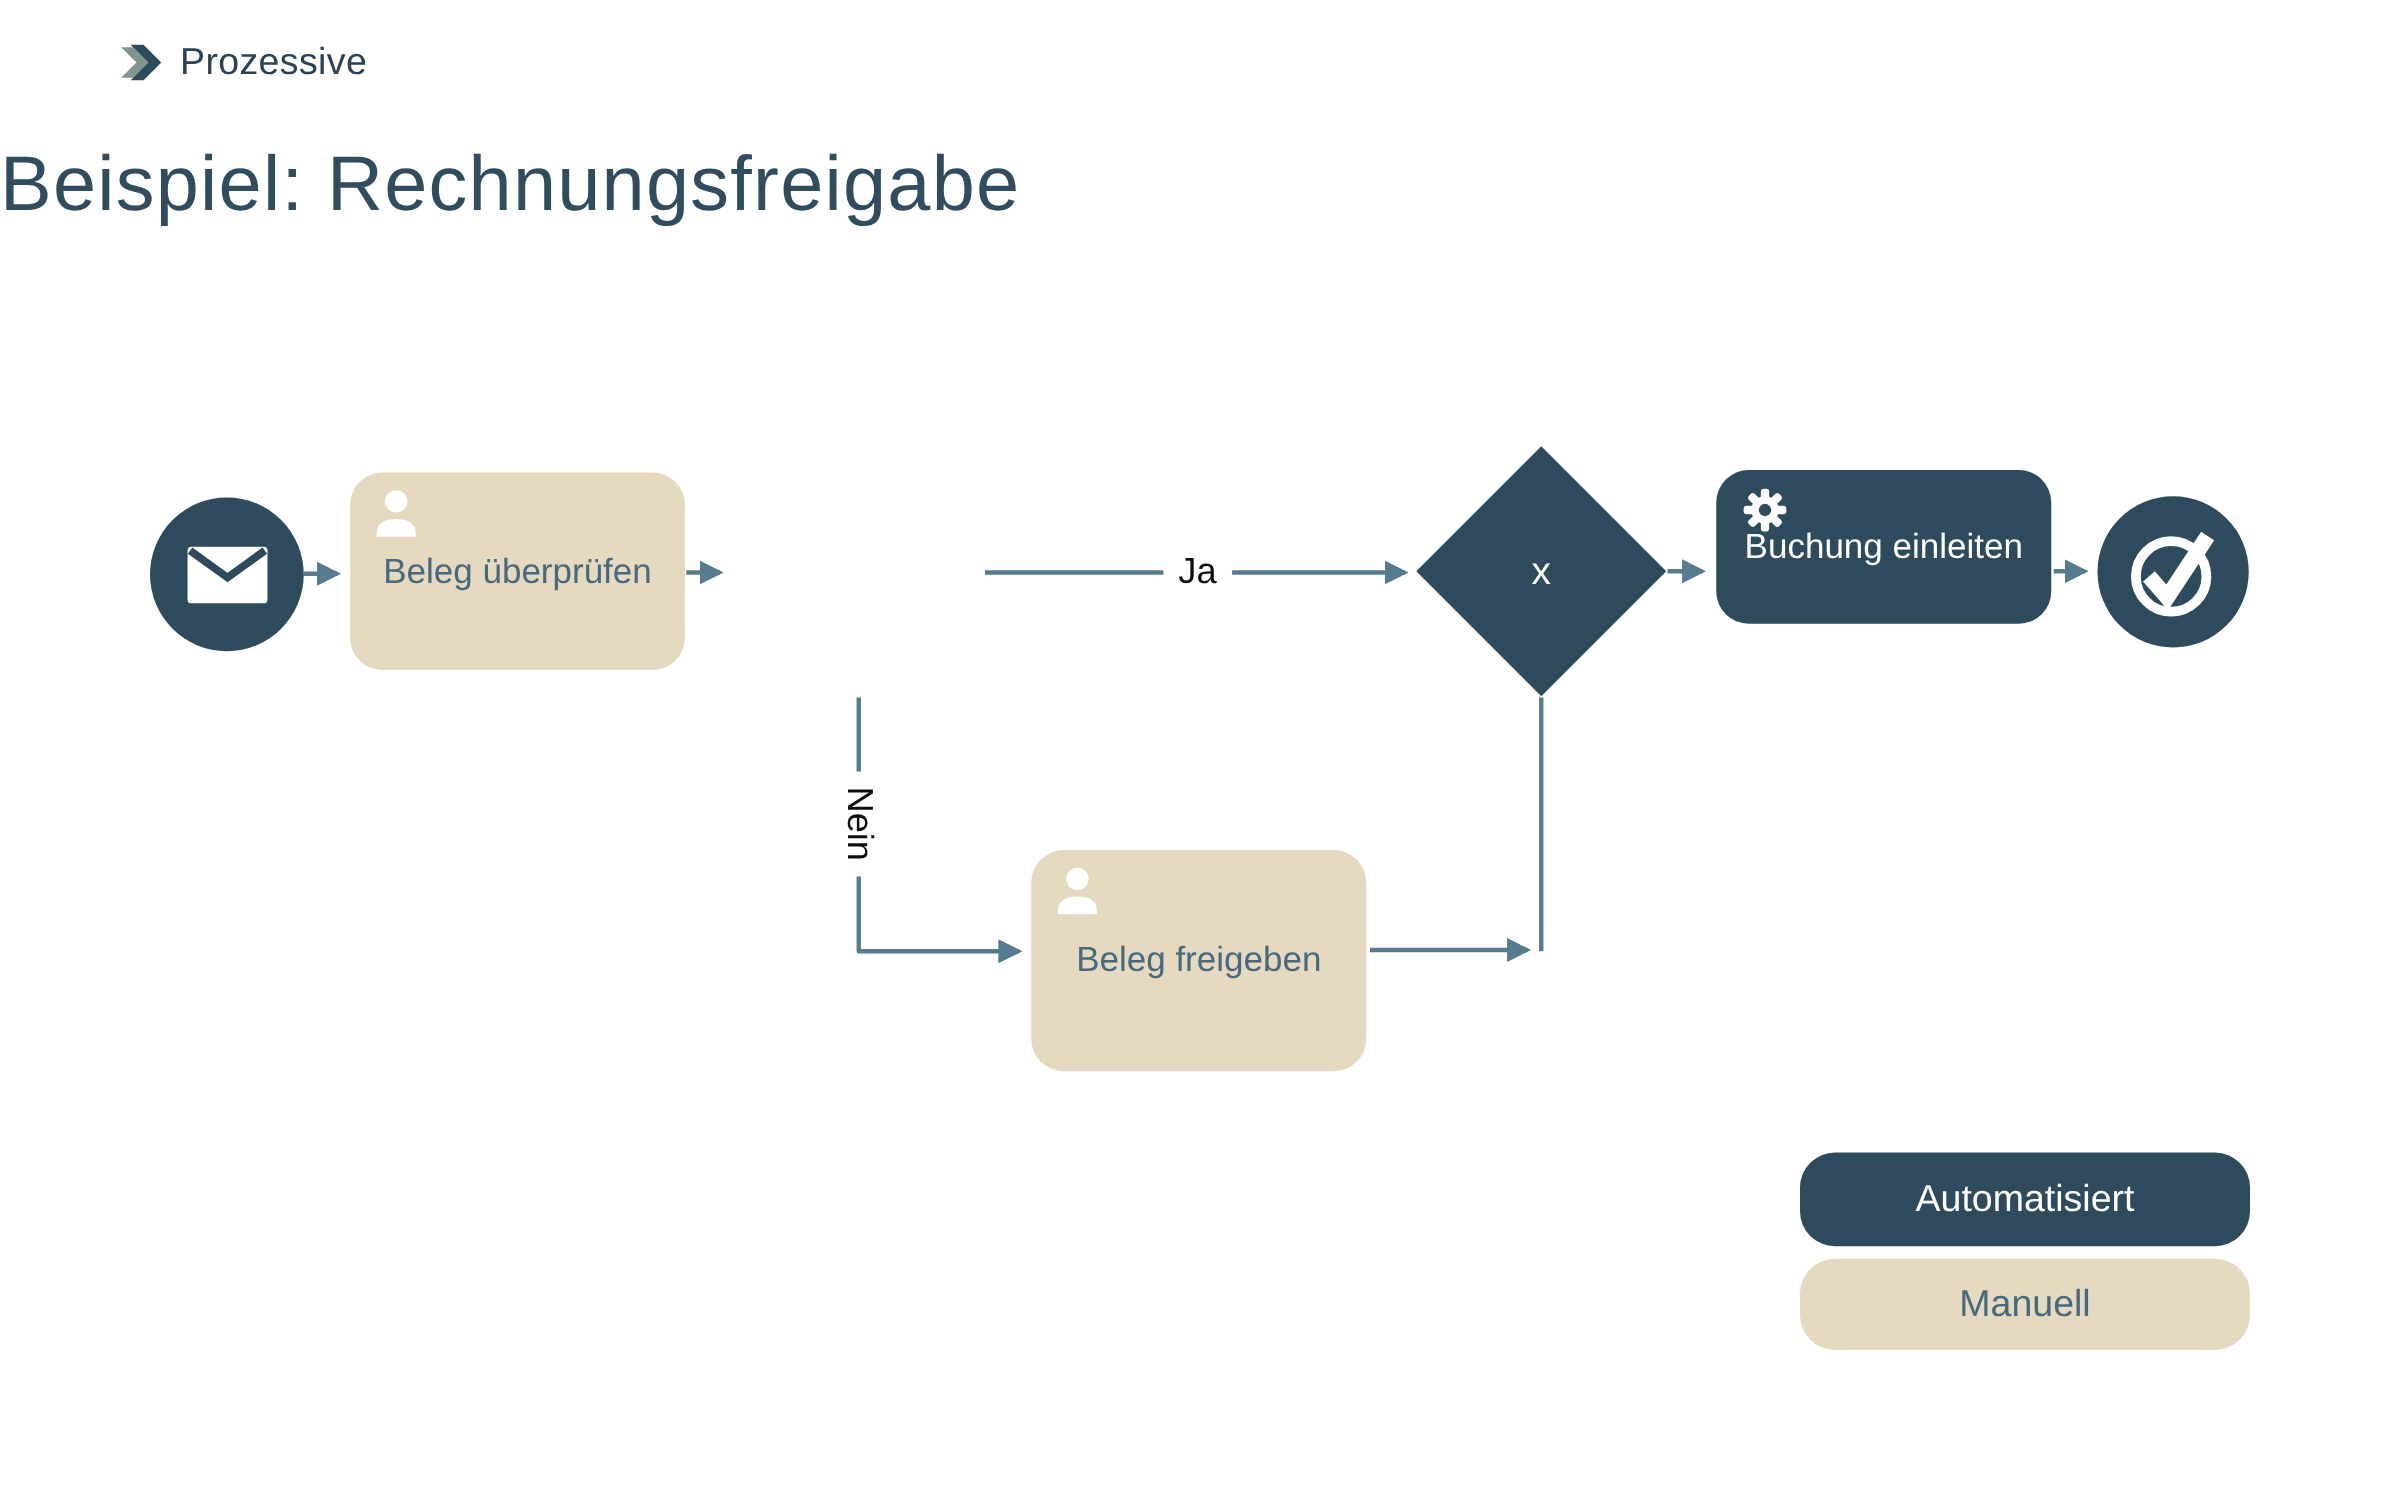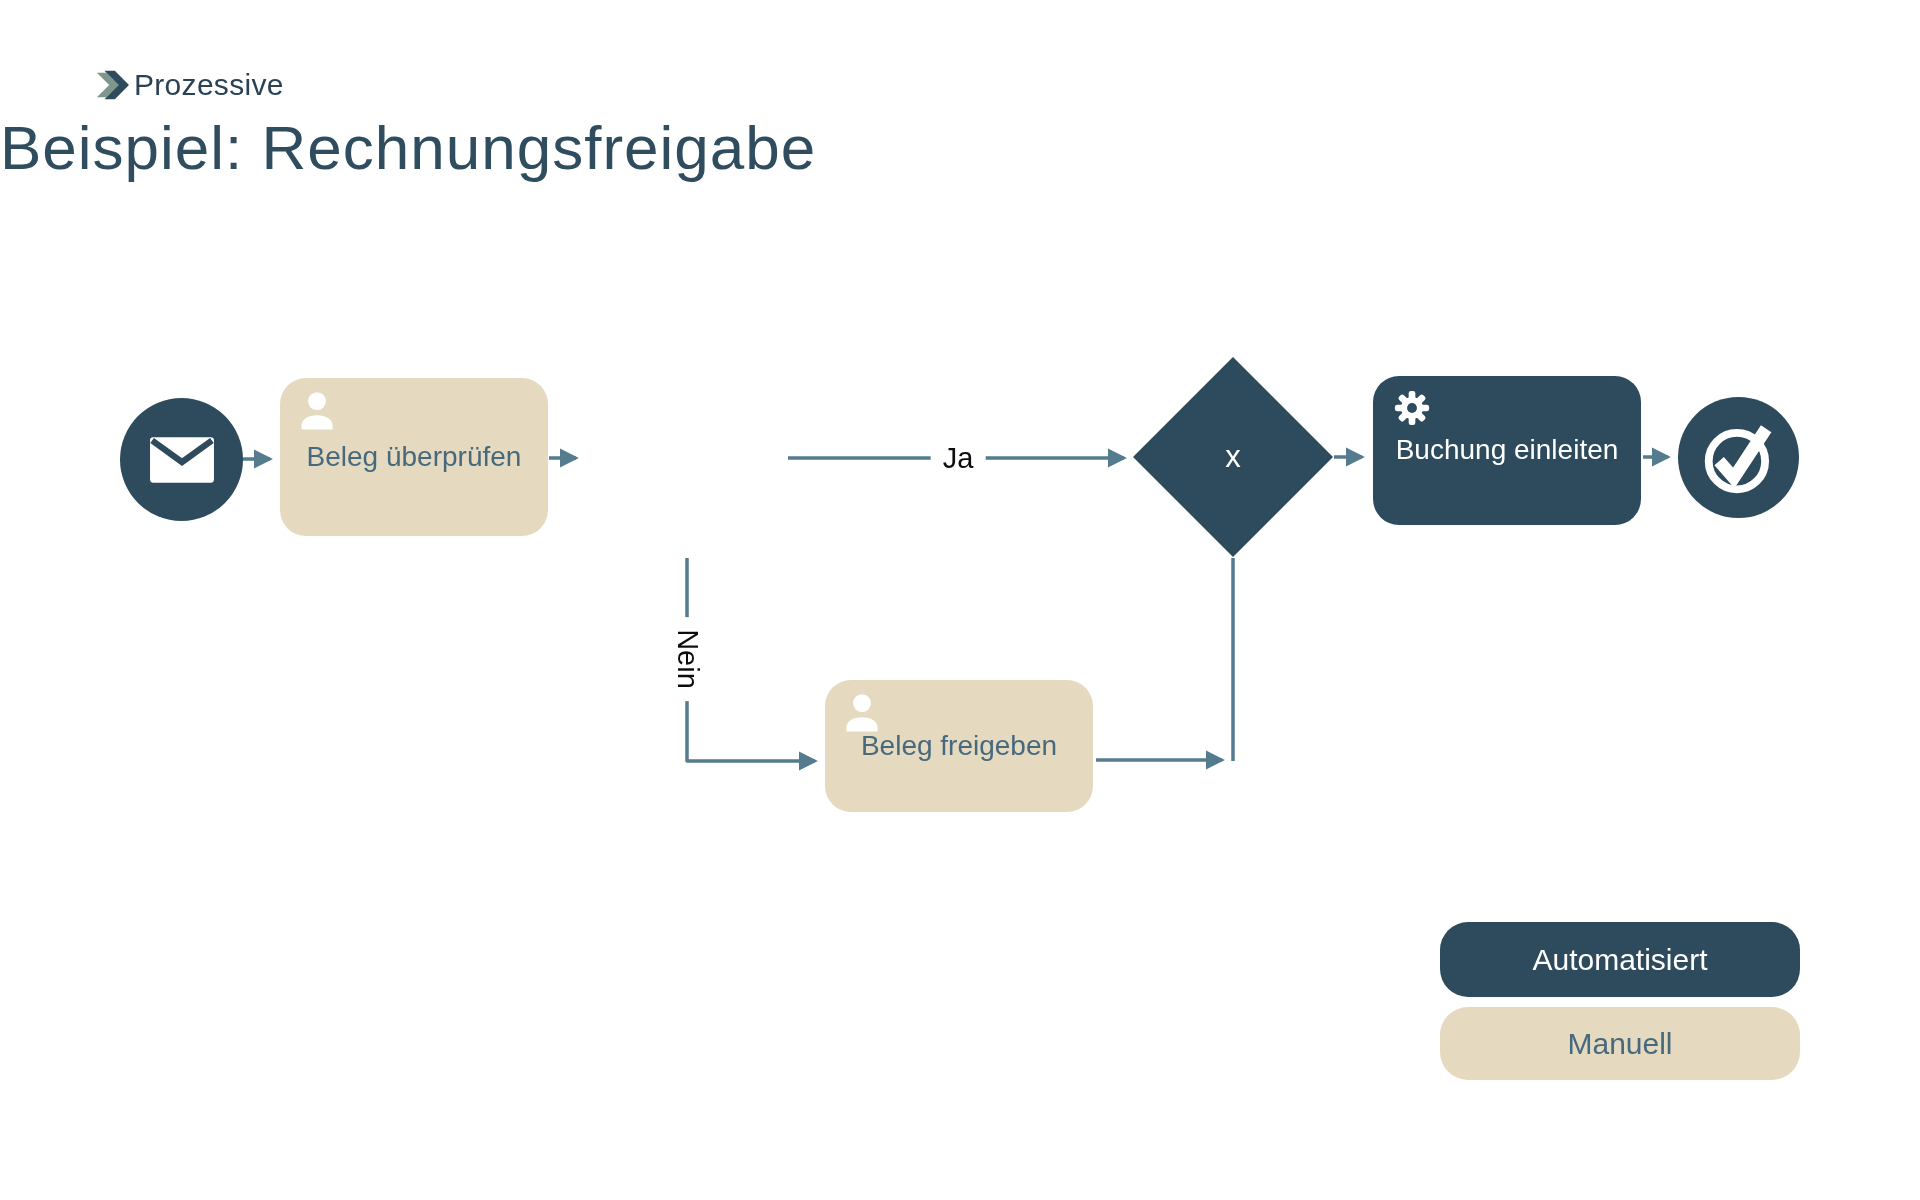--- a/index.html
+++ b/index.html
@@ -2,21 +2,21 @@
 <html><head>
 <meta charset="utf-8">
 <style>
   html,body { margin:0; padding:0; background:#ffffff; }
   .canvas {
     position:relative; width:1920px; height:1200px; background:#ffffff;
     font-family:"Liberation Sans", sans-serif; overflow:hidden;
   }
 
   
-  .logo { position:absolute; left:95px; top:33px; display:flex; align-items:center; gap:5px;margin-top:35px; }
+  .logo { position:absolute; left:95px; top:33px; display:flex; align-items:center; gap:15px; }
   .logo svg { width:34px; height:32px; display:block; }
   .brand-name { font-size:30px; font-weight:500; color:#2b4255; letter-spacing:0.3px; }
 
   
   .title {
     position:absolute; left:0; right:0; top:112px; text-align:left;
     font-size:62px; font-weight:300; color:#2f4d5f; letter-spacing:1px;
   }
 
   
@@ -32,22 +32,22 @@
 
   
   .task {
     position:absolute; width:268px; border-radius:26px;
     display:flex; align-items:center; justify-content:center; text-align:center;
     font-size:28px; line-height:1.32;
   }
   .task-manual    { background:#e5dabf; color:#47697e; }
   .task-automated { background:#2d4b5c; color:#ffffff; }
   .task-check   { left:280px;  top:378px; height:158px; }
-  .task-book    { left:1373px; top:376px; height:149px; }
-  .task-approve { left:825px;  top:680px; height:132px; }
+  .task-book    { left:1373px; top:376px; height:123px; }
+  .task-approve { left:825px;  top:680px; height:177px; }
   .task-icon { position:absolute; left:20px; top:13px; }
   .task-label { padding:0 14px;text-align:right; }
 
   
   .gateway { position:absolute; width:200px; height:200px; }
   .gateway svg { position:absolute; left:0; top:0; width:100%; height:100%; }
   .gateway-label {
     position:absolute; left:0; top:0; width:100%; height:100%;
     display:flex; align-items:center; justify-content:center;
     color:#ffffff; font-size:31px;

